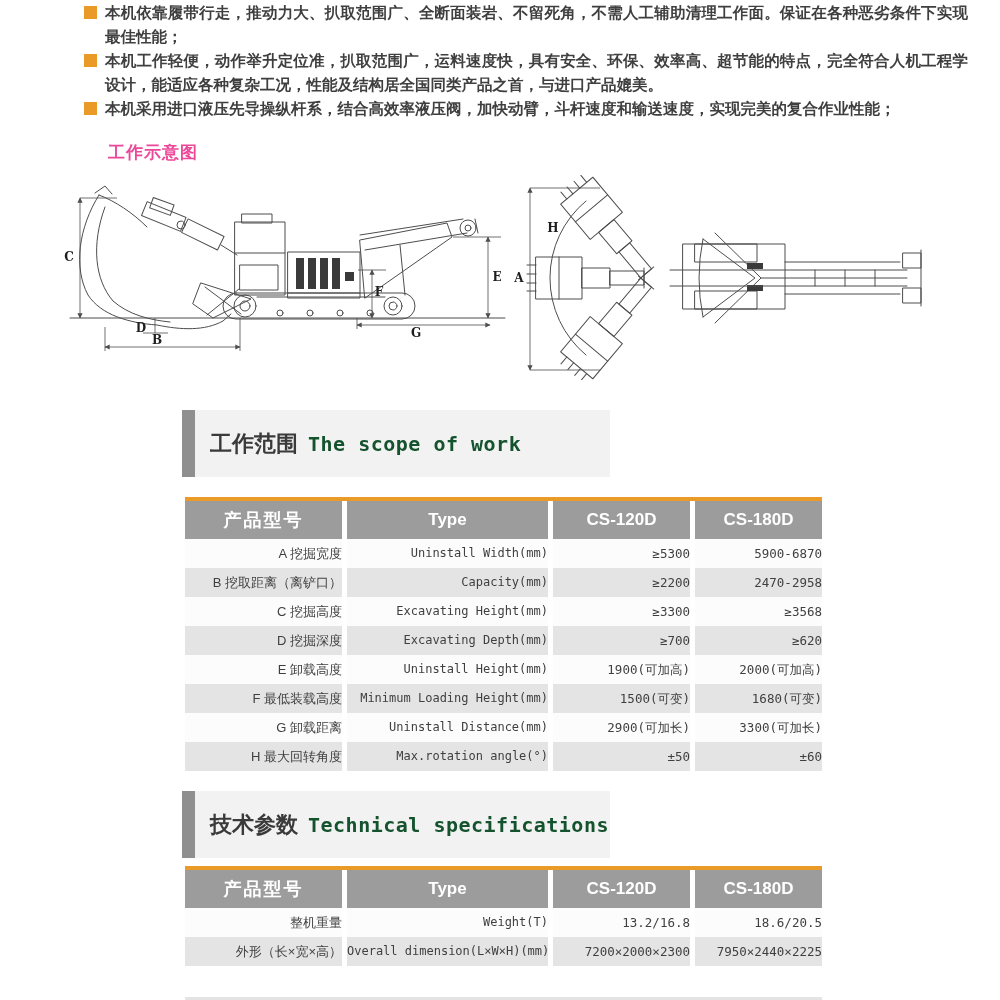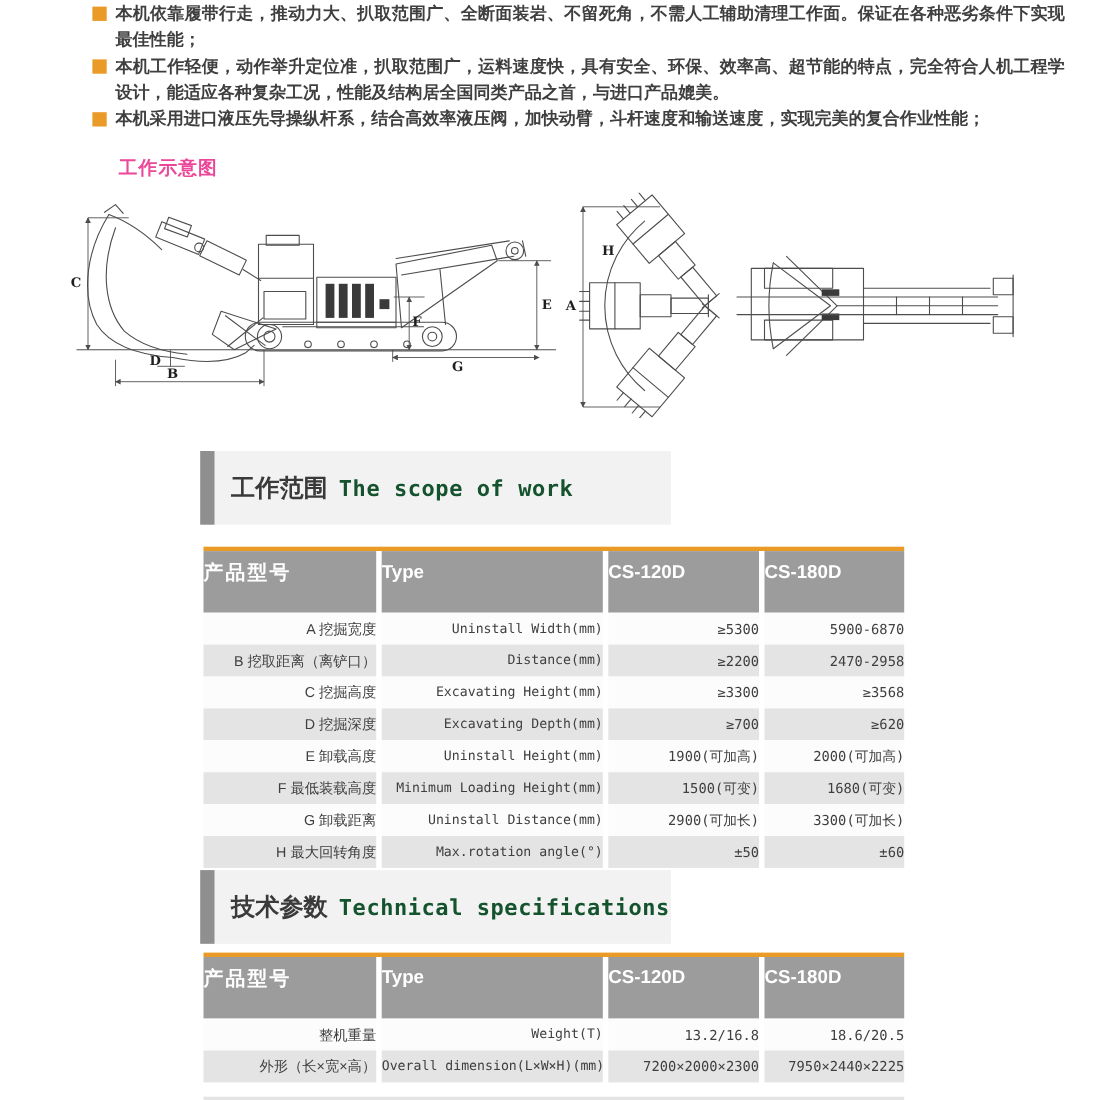--- a/index.html
+++ b/index.html
@@ -25,21 +25,21 @@
   .section-h .bar{position:absolute;left:0;top:0;width:13px;height:100%;background:#8F8F8F}
   .section-h .txt{position:absolute;left:28px;top:0;height:100%;display:flex;align-items:center;
                   font-size:22px;font-weight:bold;color:#3a3a3a;white-space:nowrap}
   .section-h .en{font-family:"DejaVu Sans Mono",monospace;font-weight:bold;font-size:20px;
                  margin-left:10px;letter-spacing:.5px;color:#14532d}
 
   
   .spec-table{position:absolute;left:185px;width:637px}
   .t-accent{height:4px;background:#EA9A27}
   .t-row{display:grid;grid-template-columns:157px 201px 137px 127px;column-gap:5px;background:#ffffff}
-  .t-head > div{background:#9C9C9C;color:#fff;height:56px;line-height:38px;text-align:left;
+  .t-head > div{background:#9C9C9C;color:#fff;height:38px;line-height:38px;text-align:center;
                 font-weight:bold;font-size:17px;overflow:hidden}
   .t-head > div:first-child{font-size:18px;letter-spacing:2px}
   .t-row.data > div{height:29px;line-height:29px;text-align:right;background:#FCFCFC;
                     color:#3f3f3f;font-size:13px;overflow:hidden;white-space:nowrap}
   .t-row.data.alt > div{background:#E4E4E4}
   .t-row.data .c-en{font-family:"DejaVu Sans Mono",monospace;font-size:12px}
   .t-row.data .c-val{font-family:"DejaVu Sans Mono",monospace;font-size:12.5px}
   .bottom-strip{position:absolute;left:185px;top:997px;width:637px;height:3px;background:#E4E4E4}
 </style>
 </head>
@@ -210,21 +210,21 @@
     <div>CS-180D</div>
   </div>
   <div class="t-row data">
     <div class="c-cn">A 挖掘宽度</div>
     <div class="c-en">Uninstall Width(mm)</div>
     <div class="c-val">≥5300</div>
     <div class="c-val">5900-6870</div>
   </div>
   <div class="t-row data alt">
     <div class="c-cn">B 挖取距离（离铲口）</div>
-    <div class="c-en">Distance(mm)</div>
+    <div class="c-en">Capacity(mm)</div>
     <div class="c-val">≥2200</div>
     <div class="c-val">2470-2958</div>
   </div>
   <div class="t-row data">
     <div class="c-cn">C 挖掘高度</div>
     <div class="c-en">Excavating Height(mm)</div>
     <div class="c-val">≥3300</div>
     <div class="c-val">≥3568</div>
   </div>
   <div class="t-row data alt">

